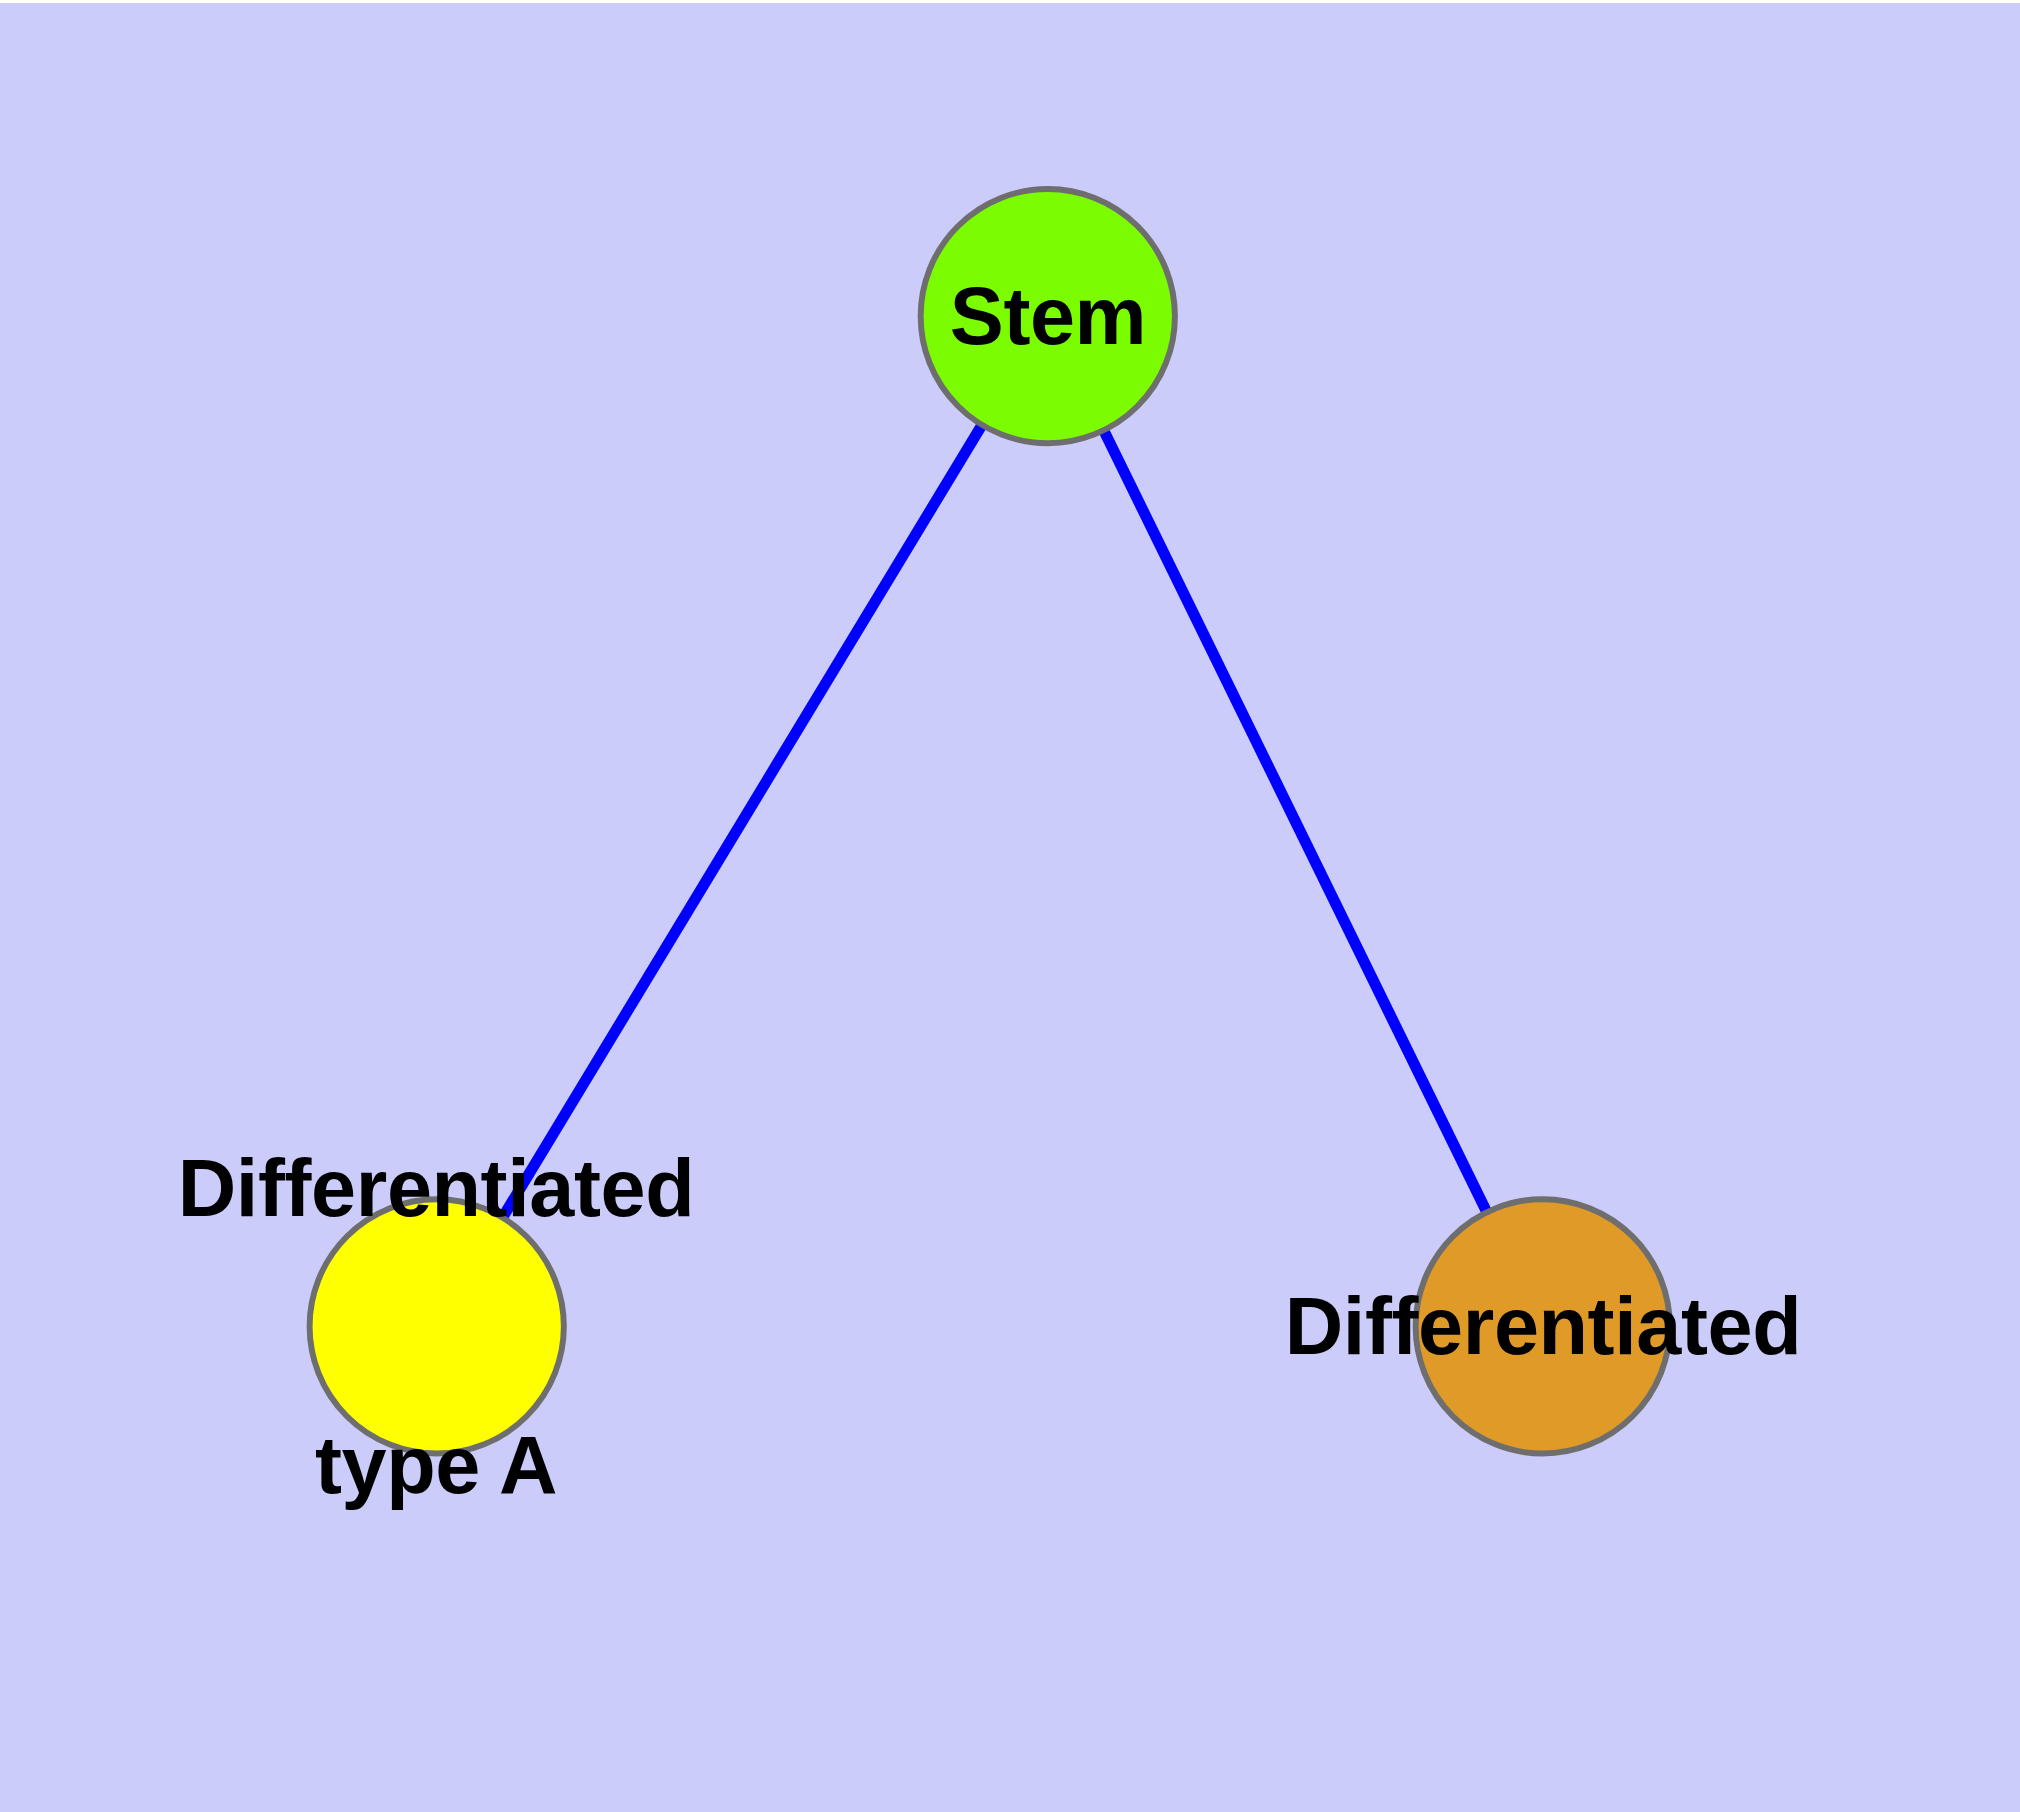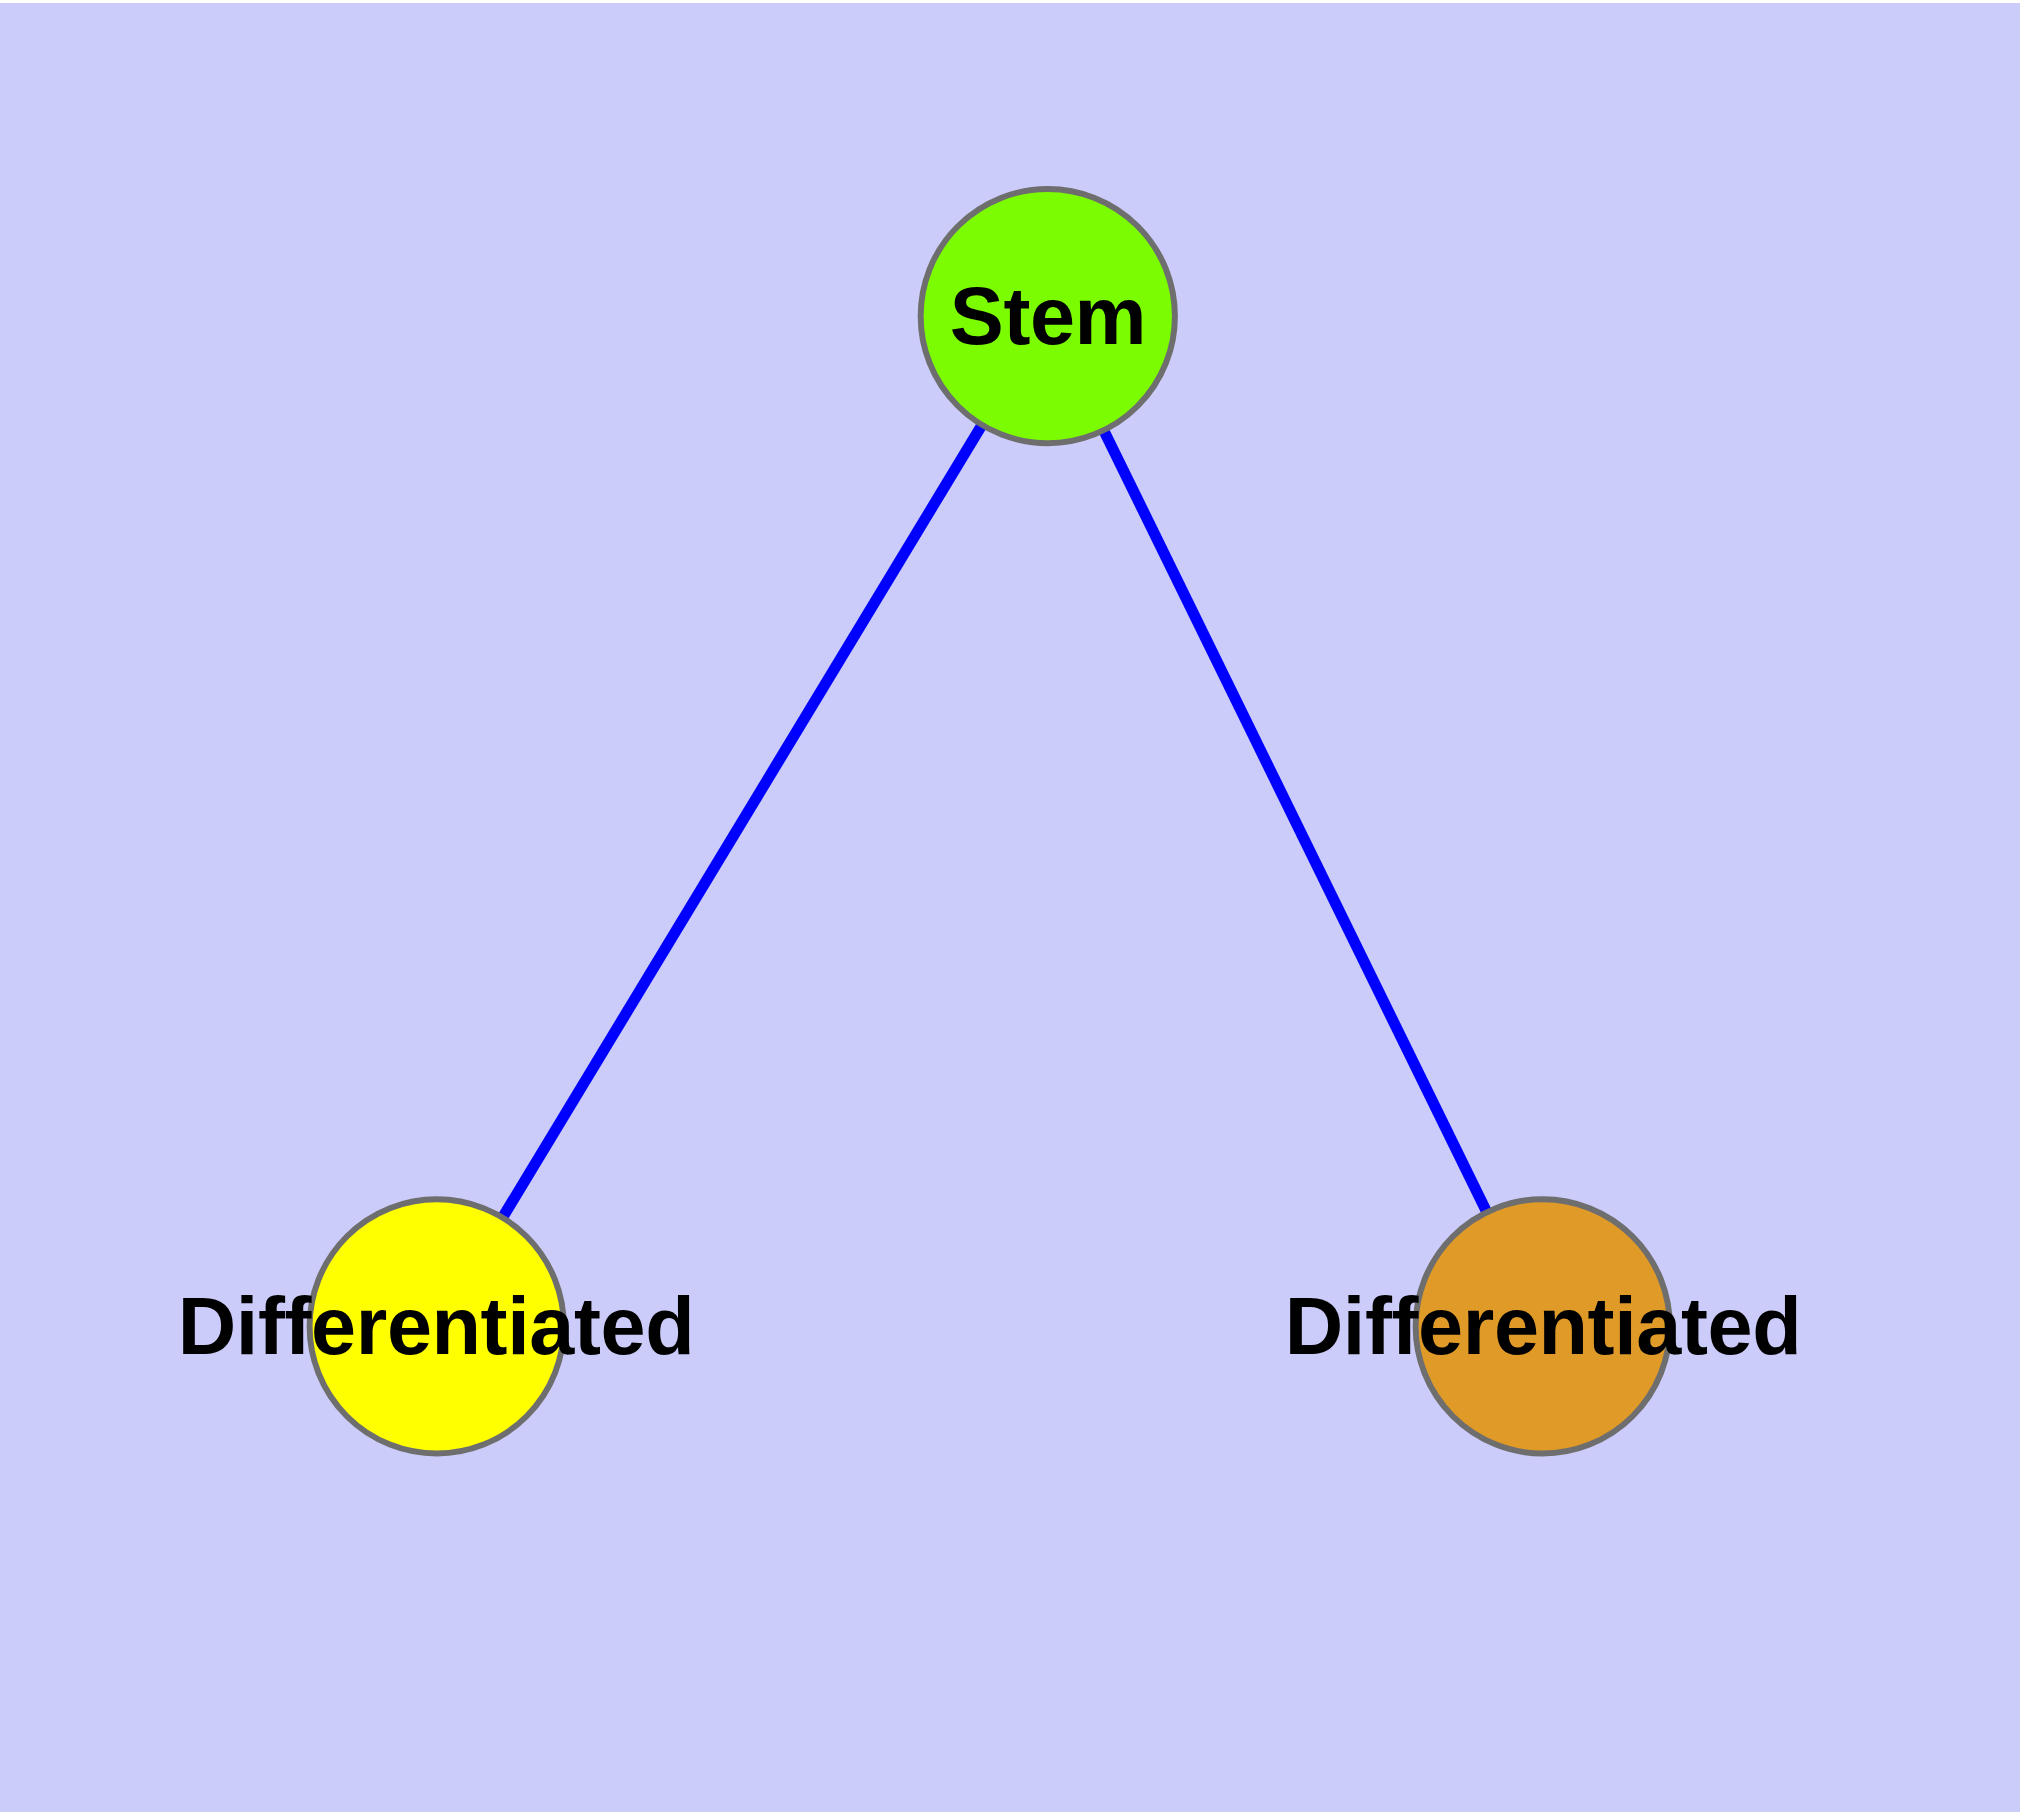--- a/index.html
+++ b/index.html
@@ -63,20 +63,21 @@
       <circle id="node-stem" cx="1236" cy="373" r="150" fill="#7cfc00" stroke="#6e6e6e" stroke-width="7"></circle>
       <circle id="node-diffA" cx="515" cy="1565" r="150" fill="#ffff00" stroke="#6e6e6e" stroke-width="7"></circle>
       <circle id="node-diffB" cx="1820" cy="1565" r="150" fill="#e09a28" stroke="#6e6e6e" stroke-width="7"></circle>
     </g>
   </svg>
 
   <div class="node-label label-stem" id="label-stem" style="left: 1048px; top: 316px; color: rgb(0, 0, 0);">Stem</div>
 
   <div class="node-label label-diffA" id="label-diffA" style="left: 436px; top: 1326px; color: rgb(0, 0, 0);">
     <div>Differentiated</div>
+    <div>type A</div>
   </div>
 
   <div class="node-label label-diffB" id="label-diffB" style="left: 1543px; top: 1326px; color: rgb(0, 0, 0);">
     <div>Differentiated</div>
   </div>
 
 </div>
 
 
 </body></html>

